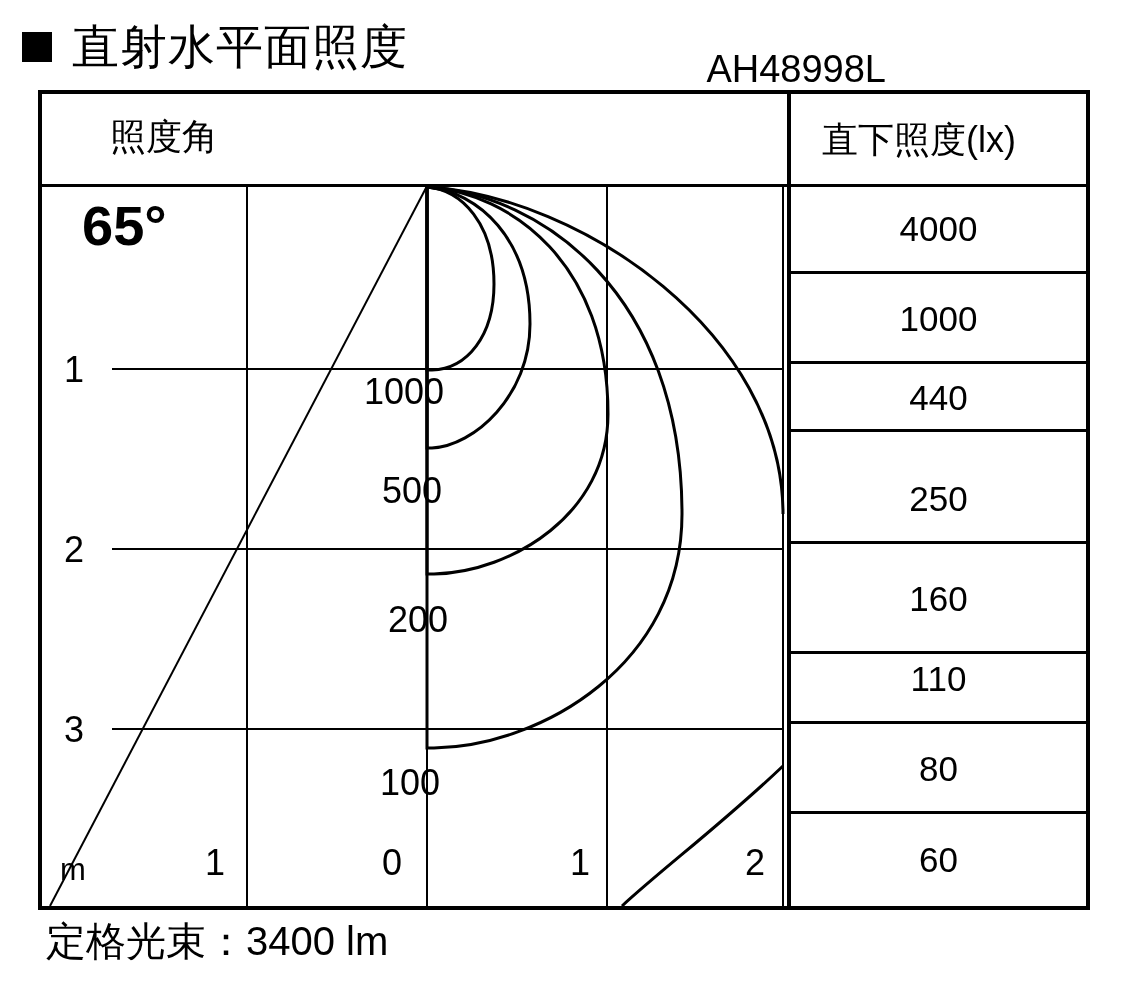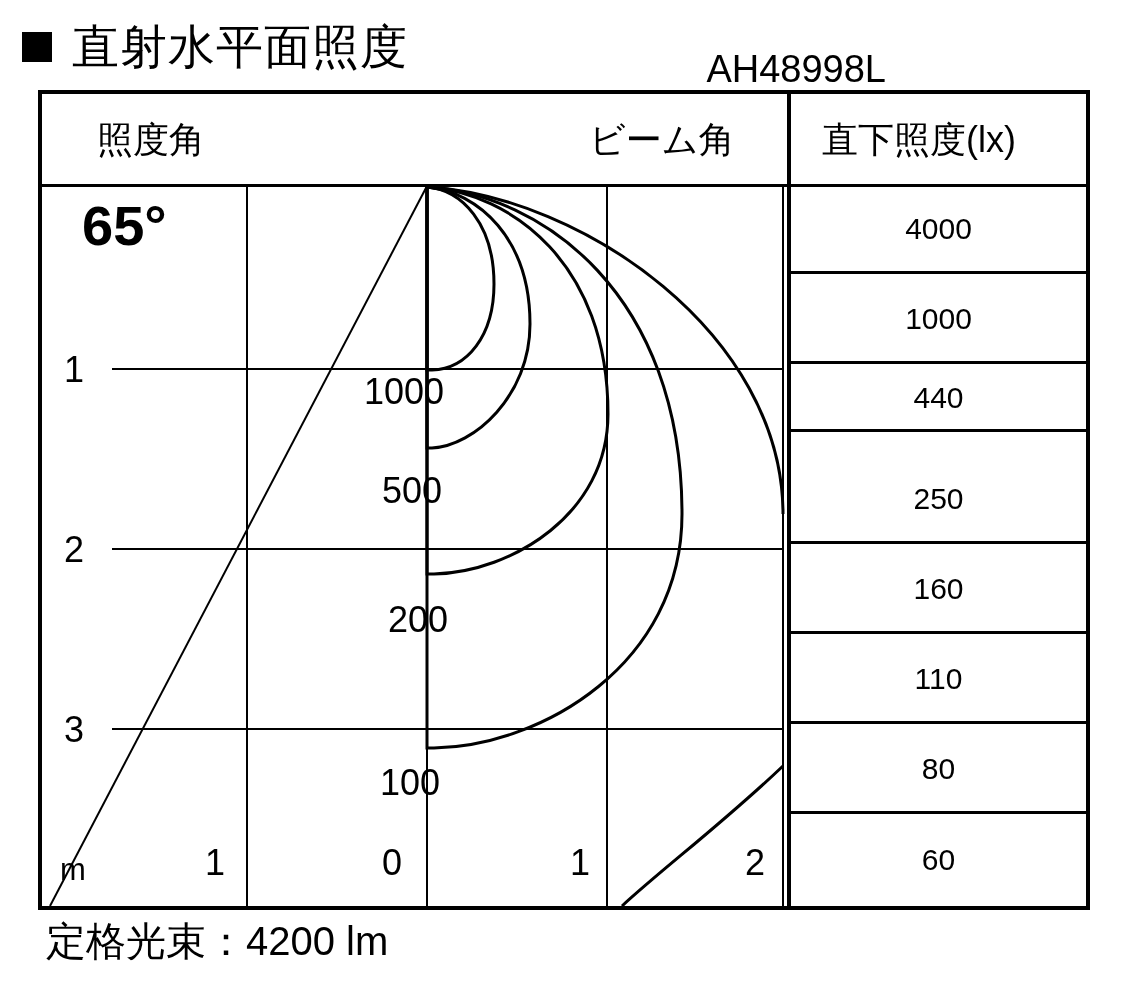--- a/index.html
+++ b/index.html
@@ -97,21 +97,21 @@
     background: #000;
   }
 
   
   .col-head {
     position: absolute;
     font-size: 36px;
     line-height: 44px;
     white-space: nowrap;
   }
-  #head-illum-angle { left: 55px;  top: 24px; }
+  #head-illum-angle { left: 68px;  top: 24px; font-family: Liberation Mono, monospace; }
   #head-beam-angle  { left: 547px; top: 24px; }
   #head-direct      { left: 780px; top: 24px; }
 
   
   .angle-label {
     position: absolute;
     font-size: 56px;
     line-height: 64px;
     font-weight: bold;
     white-space: nowrap;
@@ -151,21 +151,21 @@
   #clab-100  { left: 338px; top: 668px; }
 
   
   .trow {
     position: absolute;
     left: 0;
     width: 295px;
     display: flex;
     align-items: center;
     justify-content: center;
-    font-size: 30px;
+    font-size: 35px;
     box-sizing: border-box;
   }
   .trow .sep {
     position: absolute;
     left: 0;
     bottom: 0;
     width: 295px;
     height: 3px;
     background: #000;
   }
@@ -188,21 +188,20 @@
   <div id="header-title">直射水平面照度</div>
   <div id="header-model">AH48998L</div>
 </div>
 
 <div id="frame">
 
   <div id="head-sep"></div>
   <div id="divider"></div>
 
   <div class="col-head" id="head-illum-angle">照度角</div>
-  <div class="col-head" id="head-beam-angle">ビーム角</div>
   <div class="col-head" id="head-direct">直下照度(lx)</div>
 
   <div id="graph-panel">
 
     <div class="angle-label" id="angle-65">65°</div>
 
     <svg id="graph-svg" viewBox="0 0 745 722" preserveAspectRatio="none">
 
       <line x1="70" y1="185" x2="741" y2="185" stroke="#000" stroke-width="2"></line>
       <line x1="70" y1="365" x2="741" y2="365" stroke="#000" stroke-width="2"></line>
@@ -253,32 +252,32 @@
       <span class="sep"></span>
     </div>
     <div class="trow" style="top:270px;height:68px;">
       <span>440</span>
       <span class="sep"></span>
     </div>
     <div class="trow" style="top:360px;height:90px;">
       <span>250</span>
       <span class="sep"></span>
     </div>
-    <div class="trow" style="top:450px;height:90px;text-align:center;">
+    <div class="trow" style="top:450px;height:110px;text-align:center;">
       <span>160</span>
       <span class="sep"></span>
     </div>
     <div class="trow" style="top:540px;height:90px;">
       <span>110</span>
       <span class="sep"></span>
     </div>
     <div class="trow" style="top:630px;height:90px;">
       <span>80</span>
       <span class="sep"></span>
     </div>
     <div class="trow" style="top:720px;height:92px;">
       <span>60</span>
     </div>
   </div>
 
 </div>
 
-<div id="footer">定格光束：4200 lm</div>
+<div id="footer">定格光束：3400 lm</div>
 
 </body></html>

